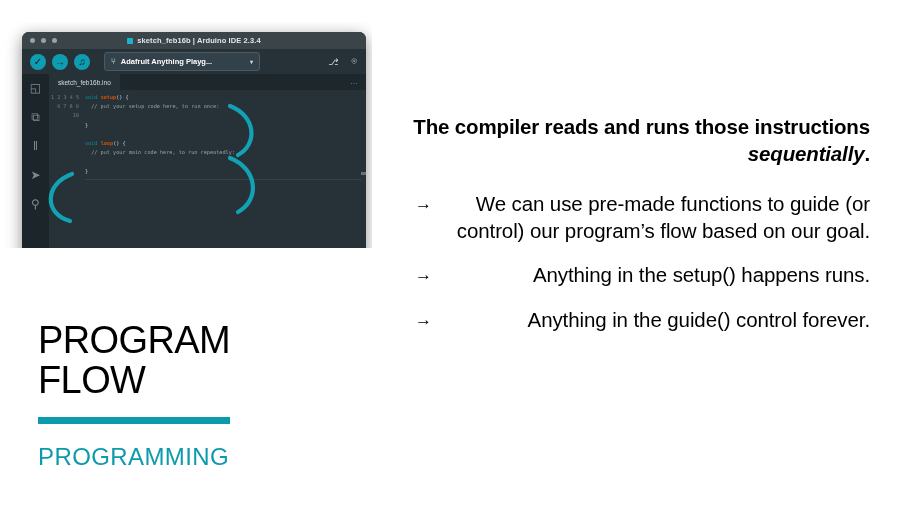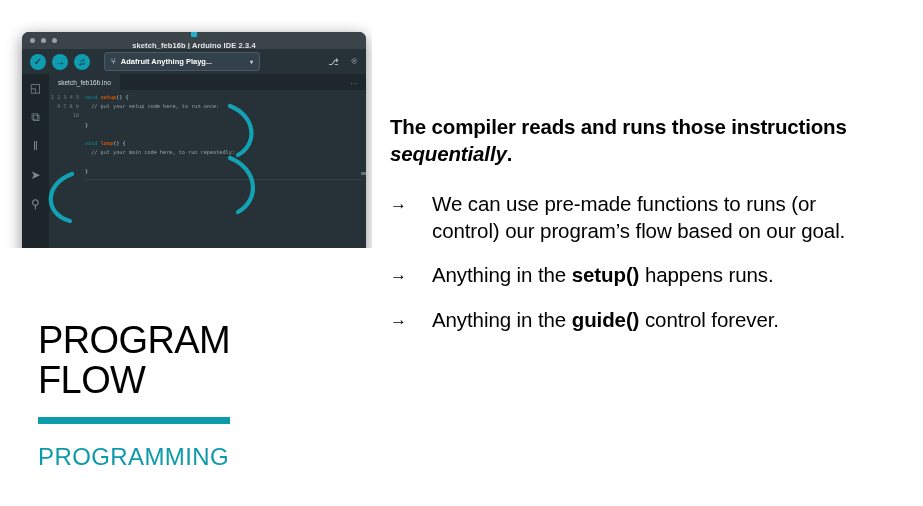--- a/index.html
+++ b/index.html
@@ -63,21 +63,20 @@
     width: 100%;
     text-align: center;
     font-size: 7.5px;
     color: #e2e6e8;
     letter-spacing: .1px;
     font-weight: bold;
     display: flex;
     align-items: center;
     justify-content: center;
     gap: 4px;
-    flex-direction: column;
   }
   .ide-title .sq {
     width: 6px; height: 6px;
     background: #1cb3c8;
     border-radius: 1px;
     display: inline-block;
   }
 
   
   .ide-toolbar {
@@ -236,20 +235,21 @@
     line-height: 1.1;
     margin-top: 20px;
   }
 
   
   .content {
     position: absolute;
     left: 390px;
     top: 113px;
     width: 480px;
+    text-align: right;
   }
   .lead {
     font-size: 20.5px;
     font-weight: bold;
     line-height: 1.33;
     letter-spacing: -0.15px;
     margin: 0 0 22px 0;
     color: #000000;
   }
   .lead em { font-style: italic; font-weight: bold; }
@@ -265,21 +265,21 @@
   .bullet:last-child { margin-bottom: 0; }
   .bullet-arrow {
     width: 42px;
     flex: 0 0 42px;
     font-size: 17px;
     font-weight: bold;
     line-height: 1.6;
     color: #000000;
   }
   .bullet-text { flex: 1; }
-  .bullet-text b { font-weight: bold; }
+  .bullet-text b { font-weight: normal; }
 </style>
 </head>
 <body>
 
 <div class="ide-shot">
   <div class="ide-window">
 
     <div class="ide-titlebar">
       <div class="traffic">
         <span></span>
@@ -363,21 +363,21 @@
   <div class="rule"></div>
   <div class="deck-sub">PROGRAMMING</div>
 </div>
 
 <div class="content">
   <p class="lead"><span>The compiler reads and runs those instructions </span><em>sequentially</em><span>.</span></p>
 
   <ul class="bullets">
     <li class="bullet">
       <span class="bullet-arrow">→</span>
-      <span class="bullet-text"><span>We can use pre-made functions to runs (or control) our program’s flow based on our goal.</span><b></b><span></span></span>
+      <span class="bullet-text"><span>We can use pre-made functions to guide (or control) our program’s flow based on our goal.</span><b></b><span></span></span>
     </li>
     <li class="bullet">
       <span class="bullet-arrow">→</span>
       <span class="bullet-text"><span>Anything in the </span><b>setup()</b><span> happens runs.</span></span>
     </li>
     <li class="bullet">
       <span class="bullet-arrow">→</span>
       <span class="bullet-text"><span>Anything in the </span><b>guide()</b><span> control forever.</span></span>
     </li>
   </ul>

